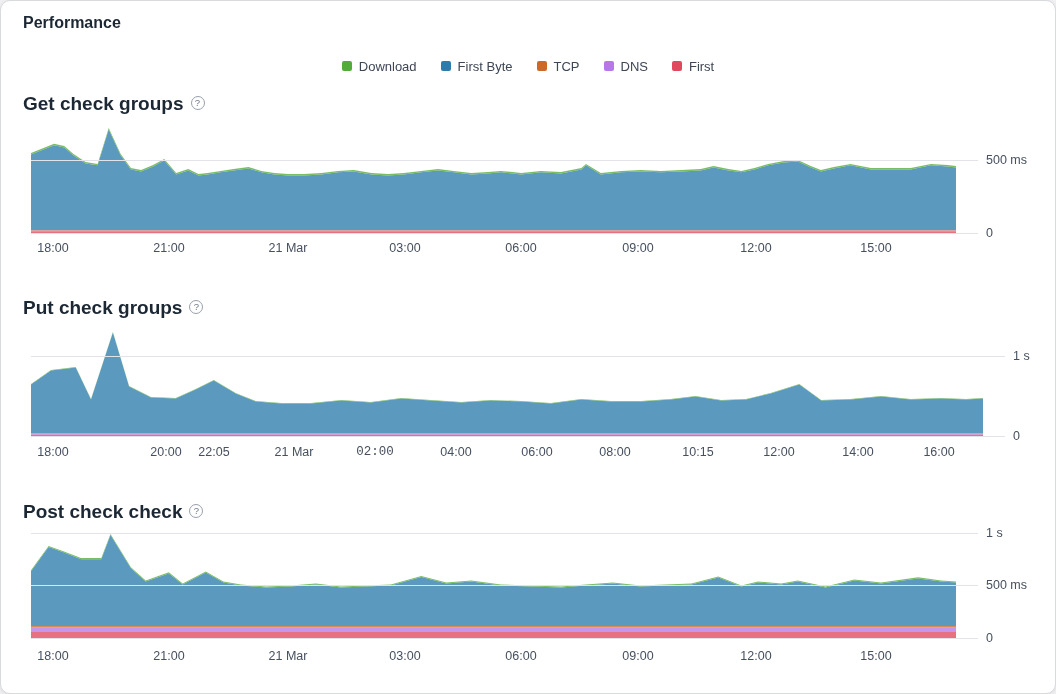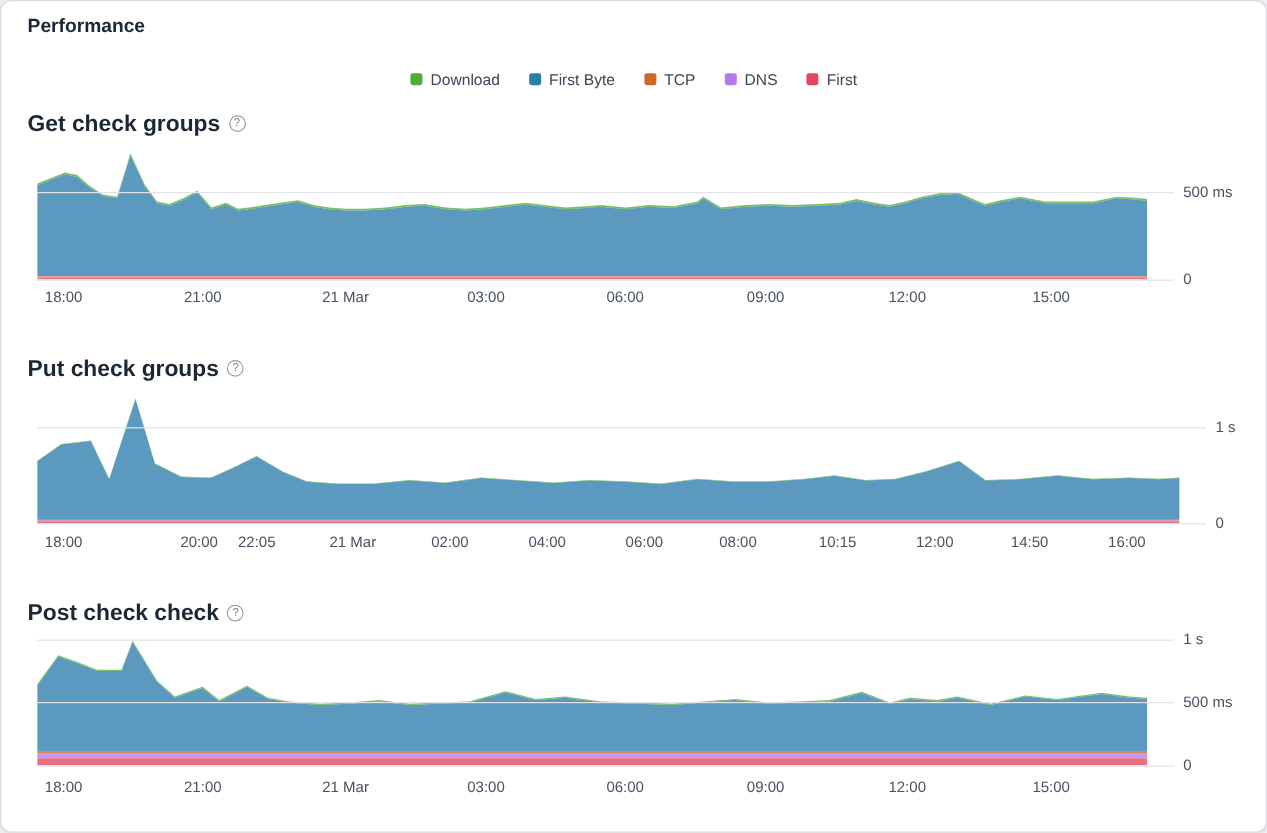--- a/index.html
+++ b/index.html
@@ -125,27 +125,27 @@
     </div>
     <div class="gridline" style="top: 435px; width: 974px;"></div>
     <span class="y-axis-label" style="left: 1012px; top: 435px;">0</span>
     <div class="gridline" style="top: 355px; width: 974px;"></div>
     <span class="y-axis-label" style="left: 1012px; top: 355px;">1 s</span>
     <div class="x-axis-row" style="top: 445px; width: 952px;">
       <span class="x-axis-label" style="left: 21.9912px;">18:00</span>
       <span class="x-axis-label" style="left: 101.959px; margin-left: 33px;">20:00</span>
       <span class="x-axis-label" style="left: 182.974px;">22:05</span>
       <span class="x-axis-label" style="left: 263.038px;">21 Mar</span>
-      <span class="x-axis-label" style="left: 343.958px;">02:00</span>
+      <span class="x-axis-label" style="left: 343.958px; font-family: Liberation Mono, monospace;">02:00</span>
       <span class="x-axis-label" style="left: 424.973px;">04:00</span>
       <span class="x-axis-label" style="left: 505.988px;">06:00</span>
       <span class="x-axis-label" style="left: 584px;">08:00</span>
       <span class="x-axis-label" style="left: 666.971px;">10:15</span>
       <span class="x-axis-label" style="left: 747.986px;">12:00</span>
-      <span class="x-axis-label" style="left: 827.002px;">14:50</span>
+      <span class="x-axis-label" style="left: 827.002px;">14:00</span>
       <span class="x-axis-label" style="left: 908.018px;">16:00</span>
     </div>
     <div class="gridline" style="top: 637px; width: 947px;"></div>
     <span class="y-axis-label" style="left: 985px; top: 637px;">0</span>
     <div class="gridline" style="top: 531.9px; width: 947px;"></div>
     <span class="y-axis-label" style="left: 985px; top: 531.9px;">1 s</span>
     <div class="gridline" style="top: 584.4px; width: 947px;"></div>
     <span class="y-axis-label" style="left: 985px; top: 584.4px;">500 ms</span>
     <div class="x-axis-row" style="top: 649px; width: 925px;">
       <span class="x-axis-label" style="left: 22.015px;">18:00</span>

